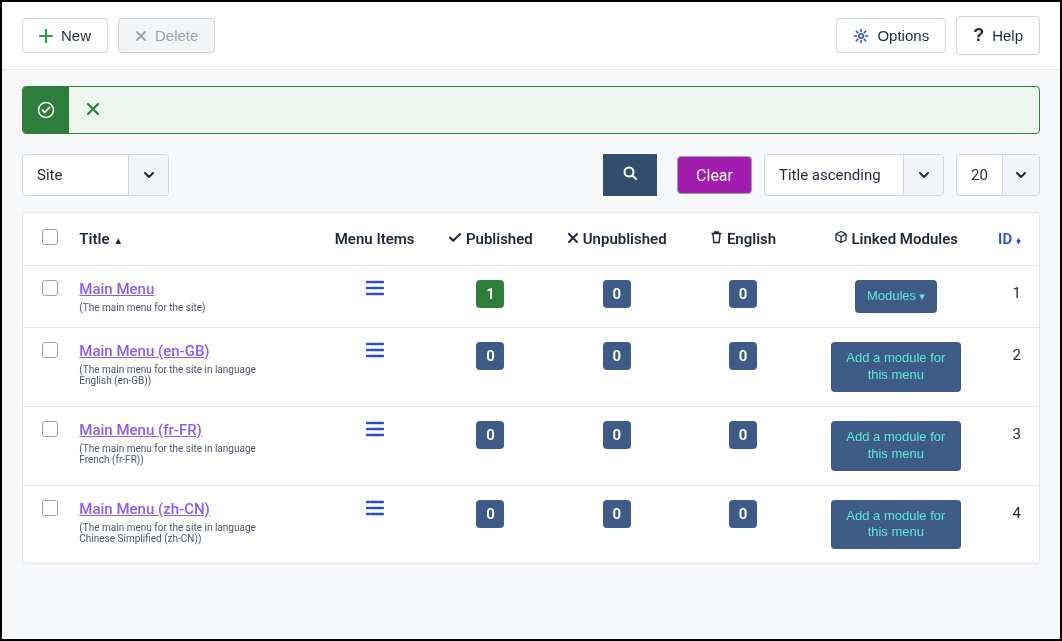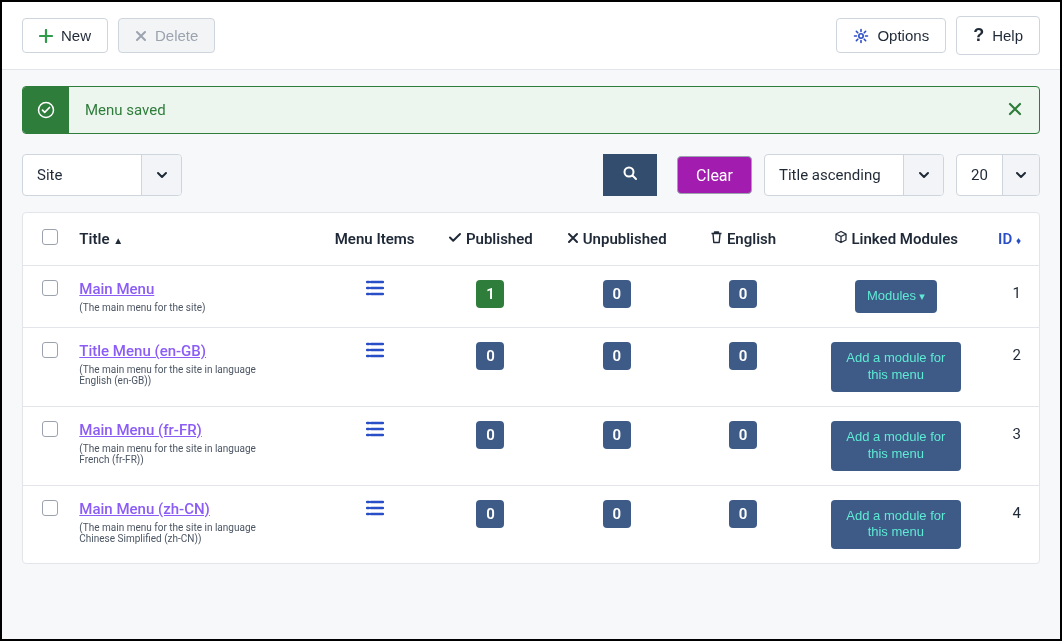--- a/index.html
+++ b/index.html
@@ -269,30 +269,29 @@
 
   <div class="content-area">
 
     <div class="alert">
       <div class="alert-icon-box">
         <svg width="18" height="18" viewBox="0 0 18 18">
             <circle cx="9" cy="9" r="7.5" fill="none" stroke="#fff" stroke-width="1.5"></circle>
             <path d="M5.5 9.2l2.2 2.2L12.5 6.5" fill="none" stroke="#fff" stroke-width="1.7" stroke-linecap="round" stroke-linejoin="round"></path>
           </svg>
       </div>
-      <div class="alert-text">Menu saved</div>
       <div class="alert-close">
         <svg width="16" height="16" viewBox="0 0 16 16">
             <path d="M3 3l10 10M13 3L3 13" stroke="#2f7d3b" stroke-width="2.2" stroke-linecap="round"></path>
           </svg>
       </div>
     </div>
 
     <div class="filter-row">
-      <div class="select" style="width:160px">
+      <div class="select" style="width:147px">
         <div class="select-label">Site</div>
         <div class="select-arrow">
           <svg width="14" height="14" viewBox="0 0 14 14">
               <path d="M3 5l4 4 4-4" fill="none" stroke="#1f2937" stroke-width="2" stroke-linecap="round" stroke-linejoin="round"></path>
             </svg>
         </div>
       </div>
 
       <div class="spacer"></div>
 
@@ -386,21 +385,21 @@
                     <path d="M1 2h2M5 2h12M1 8h2M5 8h12M1 14h2M5 14h12" stroke="#2a4ec8" stroke-width="2.4" stroke-linecap="round"></path>
                   </svg></span></td>
               <td class="center"><span class="badge green">1</span></td>
               <td class="center"><span class="badge">0</span></td>
               <td class="center"><span class="badge">0</span></td>
               <td class="center"><button class="module-btn dropdown">Modules</button></td>
               <td class="col-id">1</td>
             </tr>
             <tr>
               <td class="col-check"><span class="checkbox"></span></td>
-              <td class="row-title"><a href="#">Title Menu (en-GB)</a><div class="row-desc">(The main menu for the site in language English (en-GB))</div></td>
+              <td class="row-title"><a href="#">Main Menu (en-GB)</a><div class="row-desc">(The main menu for the site in language English (en-GB))</div></td>
               <td class="center"><span class="list-icon"><svg width="18" height="16" viewBox="0 0 18 16">
                     <path d="M1 2h2M5 2h12M1 8h2M5 8h12M1 14h2M5 14h12" stroke="#2a4ec8" stroke-width="2.4" stroke-linecap="round"></path>
                   </svg></span></td>
               <td class="center"><span class="badge ">0</span></td>
               <td class="center"><span class="badge">0</span></td>
               <td class="center"><span class="badge">0</span></td>
               <td class="center"><button class="module-btn">Add a module for this menu</button></td>
               <td class="col-id">2</td>
             </tr>
             <tr>

